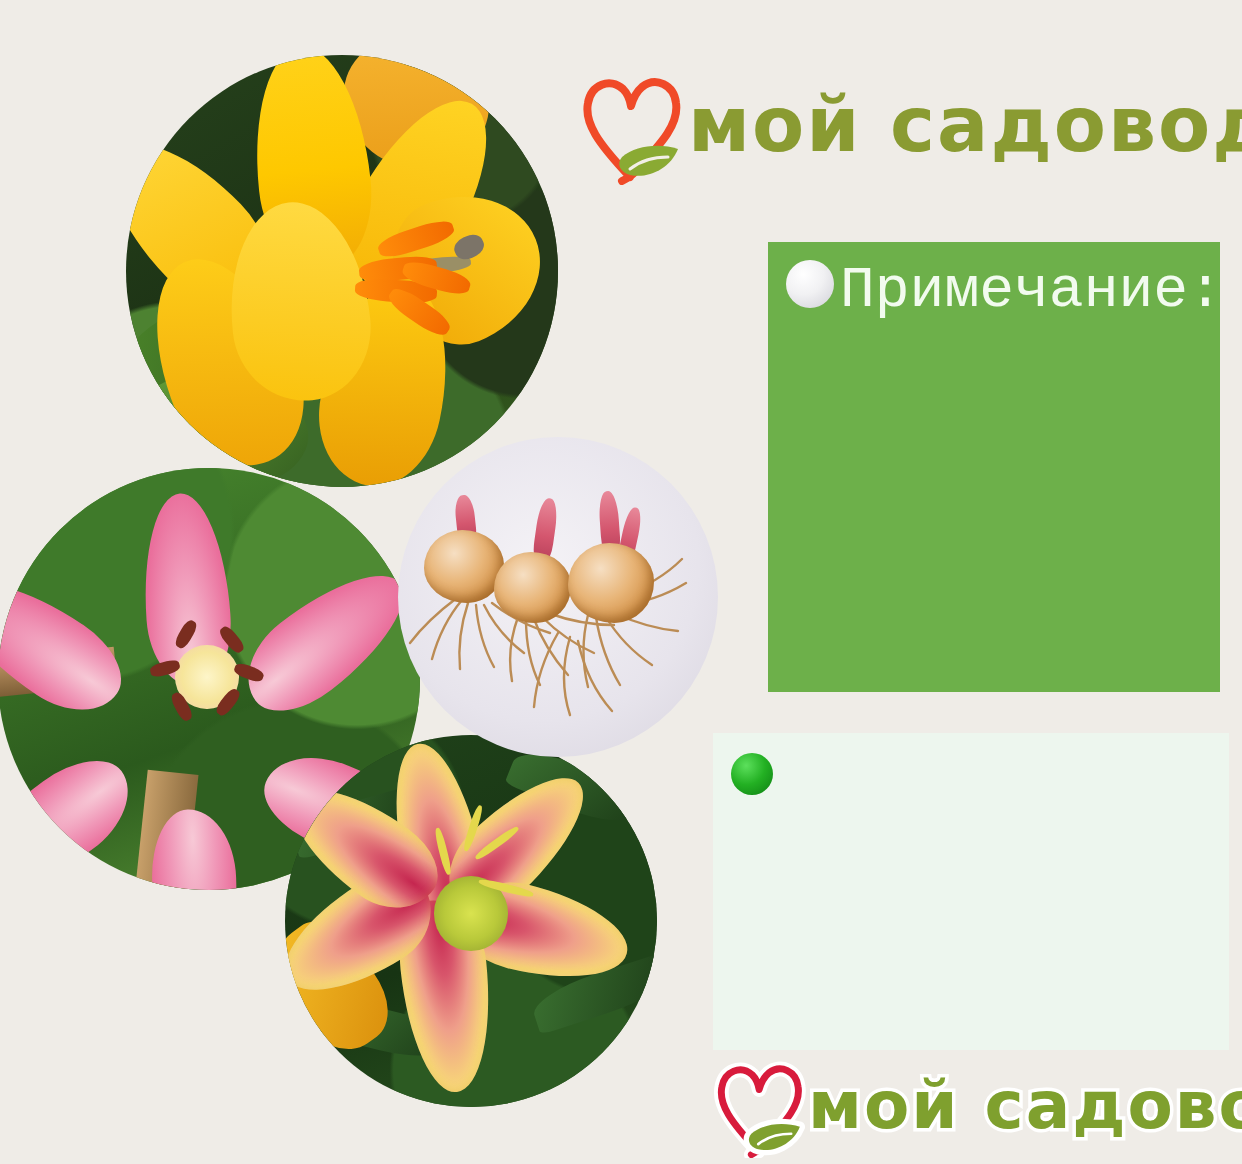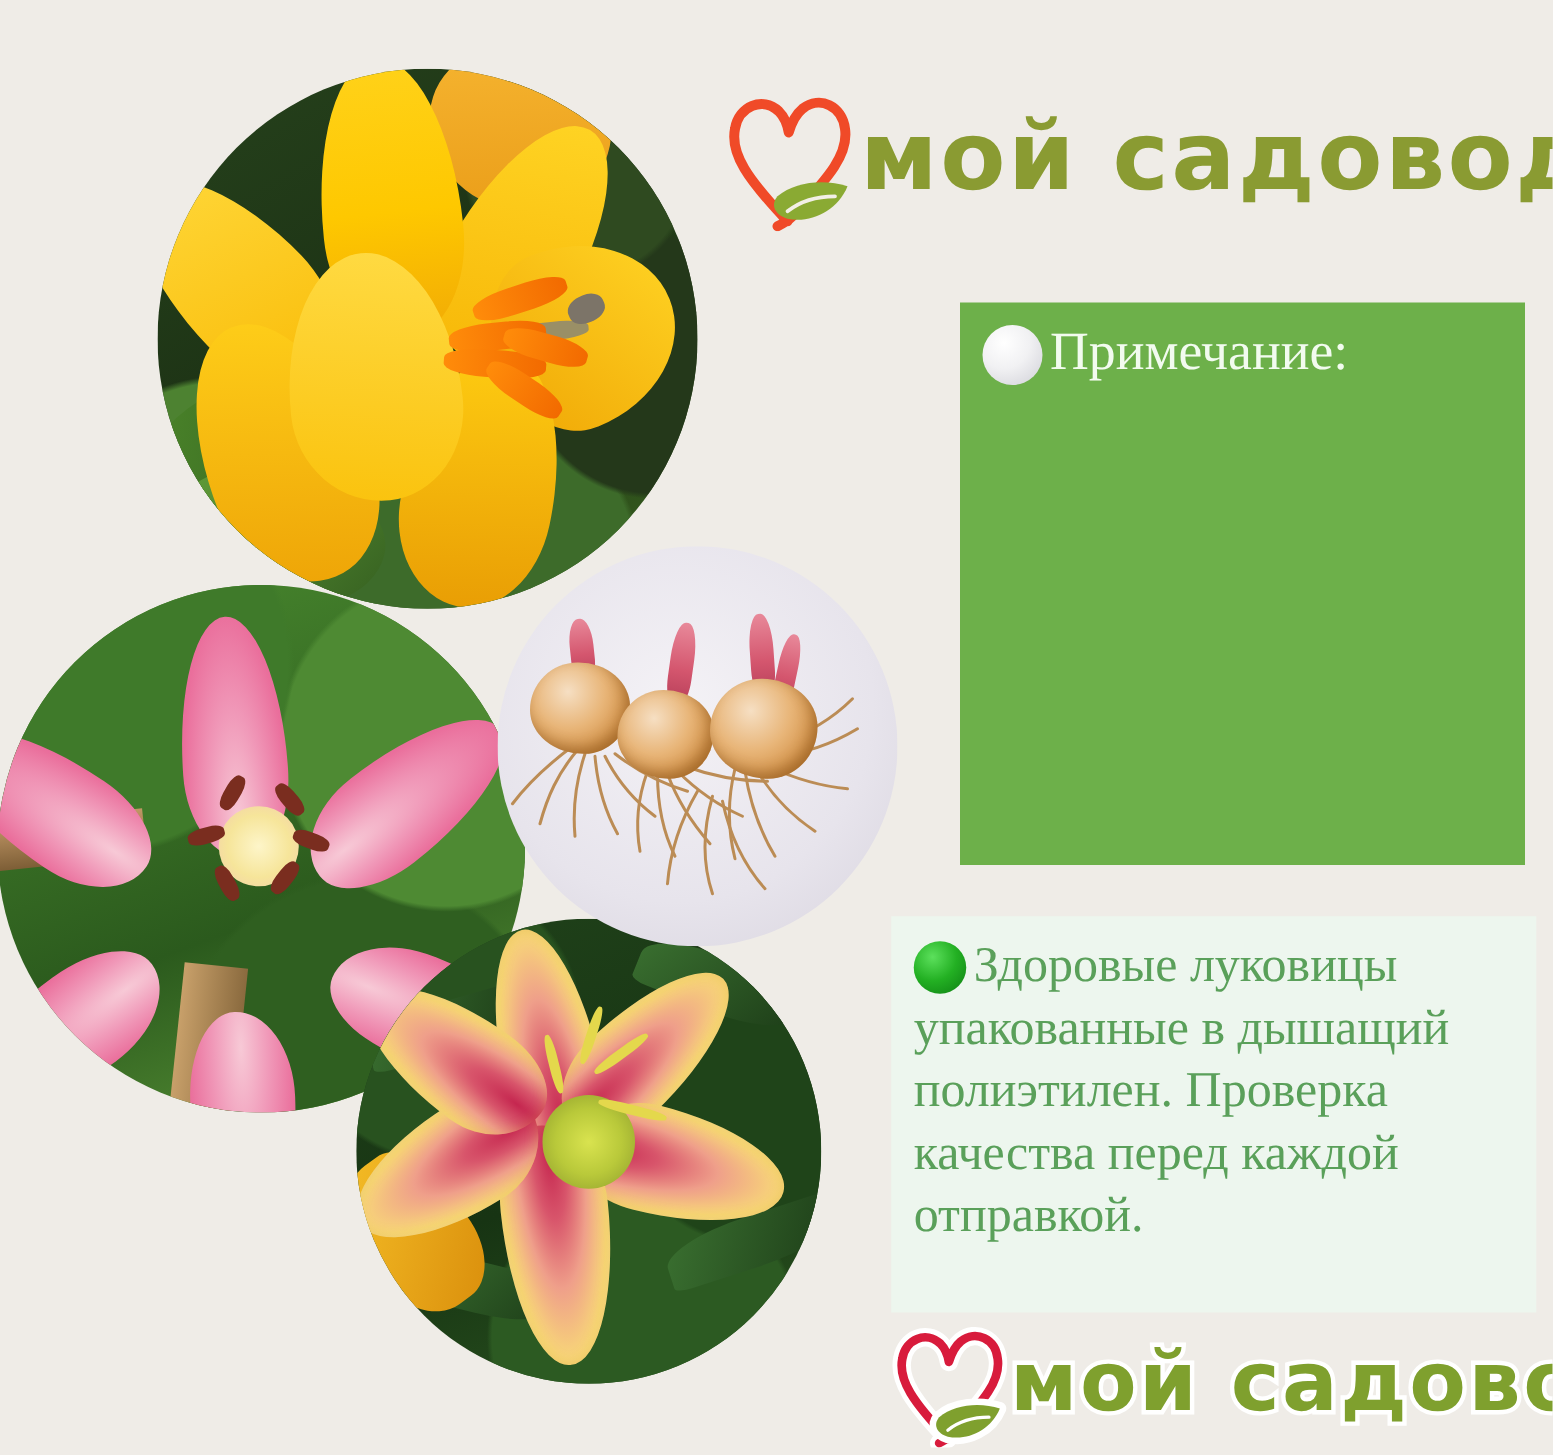--- a/index.html
+++ b/index.html
@@ -253,23 +253,23 @@
   }
 
   
   #note-card {
     position:absolute; left:768px; top:242px; width:452px; height:450px;
     background:#6db04a; z-index:10;
     padding: 14px 20px 10px 18px;
   }
   #note-card .line, #note-card .body {
     color:#f2fbef;
-    font-size: 43px;
+    font-size: 58px;
     line-height: 1.22;
-    font-family: Liberation Serif, serif;
+    font-family: Liberation Mono, monospace;
   }
   #note-card .headrow { display:flex; align-items:flex-start; gap:6px; }
   .dot-white {
     display:inline-block; flex:0 0 auto;
     width:48px; height:48px; border-radius:50%;
     background: radial-gradient(circle at 36% 30%, #ffffff 0%, #f1f1f3 45%, #cfcfd6 100%);
     margin-top: 4px;
   }
   .dot-green {
     display:inline-block; flex:0 0 auto;
@@ -418,23 +418,21 @@
   <div id="note-card">
     <div class="headrow">
       <span class="dot-white"></span>
       <span class="line">Примечание:</span>
     </div>
   </div>
 
   <div id="quality-card">
     <div class="headrow">
       <span class="dot-green"></span>
-      <span class="line">Здоровые луковицы</span>
-    </div>
-    <div class="body">упакованные в дышащий полиэтилен. Проверка качества перед каждой отправкой.</div>
+    </div>
   </div>
 
   <div id="logo-bottom">
     <div class="mark">
       <svg viewBox="0 0 108 120" width="96" height="104">
         <path d="M52 112 C 20 78, 6 58, 10 38 C 13 20, 32 12, 45 24 C 50 29, 52 35, 53 41
                  C 55 34, 58 27, 64 22 C 78 11, 96 20, 98 38 C 101 58, 86 76, 56 108
                  C 54 110, 48 114, 44 116" fill="none" stroke="#ffffff" stroke-width="17" stroke-linecap="round" stroke-linejoin="round"></path>
         <path d="M52 112 C 20 78, 6 58, 10 38 C 13 20, 32 12, 45 24 C 50 29, 52 35, 53 41
                  C 55 34, 58 27, 64 22 C 78 11, 96 20, 98 38 C 101 58, 86 76, 56 108

